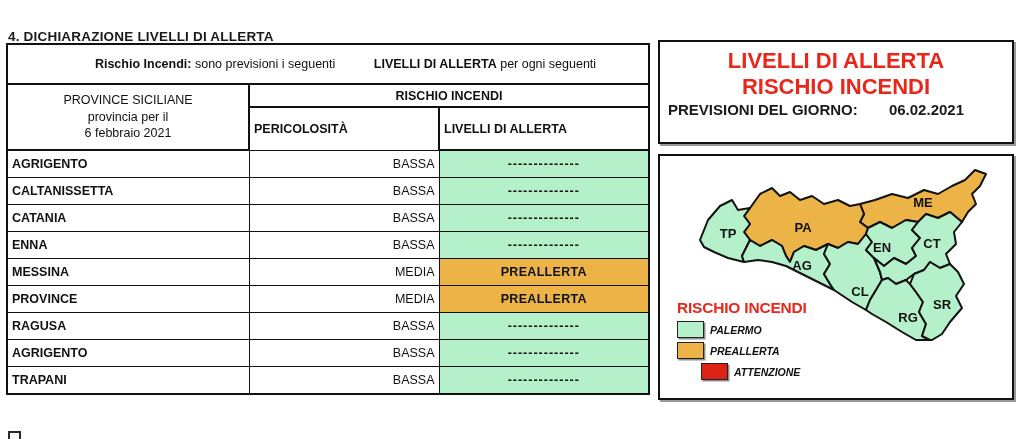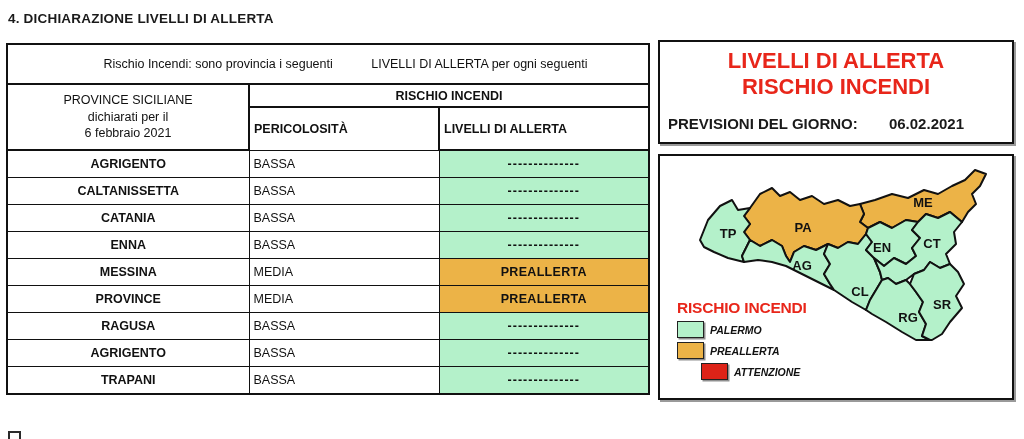--- a/index.html
+++ b/index.html
@@ -4,63 +4,63 @@
 <style>
   html,body{margin:0;padding:0;}
   body{
     width:1024px;height:439px;position:relative;overflow:hidden;
     background:#ffffff;
     font-family:"Liberation Sans", sans-serif;
     color:#111;
   }
   
   .section-title{
-    position:absolute;left:8px;top:11px;
+    position:absolute;left:8px;top:29px;
     font-size:13.5px;font-weight:bold;letter-spacing:.2px;color:#1a1a1a;
   }
   
   .alert-table{
     position:absolute;left:6px;top:43px;
     border-collapse:collapse;table-layout:fixed;width:642px;
     background:#fff;
   }
   .alert-table td{
     border:1.5px solid #111;
     font-size:12.5px;line-height:1.15;
     padding:0 4px;vertical-align:middle;
     overflow:hidden;white-space:nowrap;
   }
   .alert-table .outer{border-width:2px;}
   td.caption-cell{height:38px;text-align:center;border-bottom-width:2px;}
-  td.caption-cell .b{font-weight:normal;padding-left:35px;}
+  td.caption-cell .b{font-weight:bold;padding-left:35px;}
   td.col1-header{height:64px;text-align:center;font-weight:normal;}
   td.col1-header div{margin:2px 0;}
   td.group-header{height:20px;text-align:center;font-weight:bold;}
   td.sub-header{height:38px;text-align:left;font-weight:bold;}
-  td.cell-prov{font-weight:bold;text-align:center;height:26px;}
-  td.cell-peric{text-align:left;}
+  td.cell-prov{font-weight:bold;text-align:left;height:26px;}
+  td.cell-peric{text-align:right;}
   td.cell-allerta{text-align:center;font-weight:bold;letter-spacing:1px;}
   td.bg-nessuno{background:#b4f1ca;}
   td.bg-preallerta{background:#ecb347;letter-spacing:.3px;}
   
   .panel-title-box{
     position:absolute;left:658px;top:40px;width:356px;height:104px;
     border:2.5px solid #111;background:#fff;
     box-shadow:2px 2px 0 #9a9a9a;
     box-sizing:border-box;
   }
   .panel-title-line{
     text-align:center;font-size:22px;font-weight:bold;
     margin-top:6px;line-height:26px;
   }
   .red-text{color:#e8261a;}
   .forecast-line{
     display:flex;align-items:baseline;
     font-size:15px;font-weight:bold;color:#1a1a1a;
-    margin-top:15px;padding:0 8px;
+    margin-top:1px;padding:0 8px;
   }
   .forecast-date{margin-left:auto;margin-right:40px;}
   .map-box{
     position:absolute;left:658px;top:154px;width:356px;height:246px;
     border:2.5px solid #111;background:#fff;
     box-shadow:2px 2px 0 #9a9a9a;
     box-sizing:border-box;
   }
   .map-svg{position:absolute;left:0;top:0;}
   .map-label{
@@ -93,26 +93,26 @@
 <div class="section-title">4. DICHIARAZIONE LIVELLI DI ALLERTA</div>
 
 <table class="alert-table">
   <colgroup>
       <col style="width:242px">
       <col style="width:190px">
       <col style="width:210px">
     </colgroup>
   <tbody>
     <tr>
-      <td class="caption-cell outer" colspan="3" style="border-left-width: 2px; border-right-width: 2px;"><span class="b">Rischio Incendi:</span><span> sono provincia i seguenti </span><span class="b">LIVELLI DI ALLERTA</span><span> per ogni seguenti</span></td>
+      <td class="caption-cell outer" colspan="3" style="border-left-width: 2px; border-right-width: 2px;"><span class="b">Rischio Incendi:</span><span> sono previsioni i seguenti </span><span class="b">LIVELLI DI ALLERTA</span><span> per ogni seguenti</span></td>
     </tr>
     <tr>
       <td class="col1-header outer" rowspan="2" style="border-left-width: 2px;">
         <div>PROVINCE SICILIANE</div>
-        <div>dichiarati per il</div>
+        <div>provincia per il</div>
         <div>6 febbraio 2021</div>
       </td>
       <td class="group-header outer" colspan="2" style="border-right-width: 2px;">RISCHIO INCENDI</td>
     </tr>
     <tr>
       <td class="sub-header" style="border-left-width: 2px;">PERICOLOSITÀ</td>
       <td class="sub-header outer" style="border-right-width: 2px;">LIVELLI DI ALLERTA</td>
     </tr>
   </tbody>
   <tbody>

